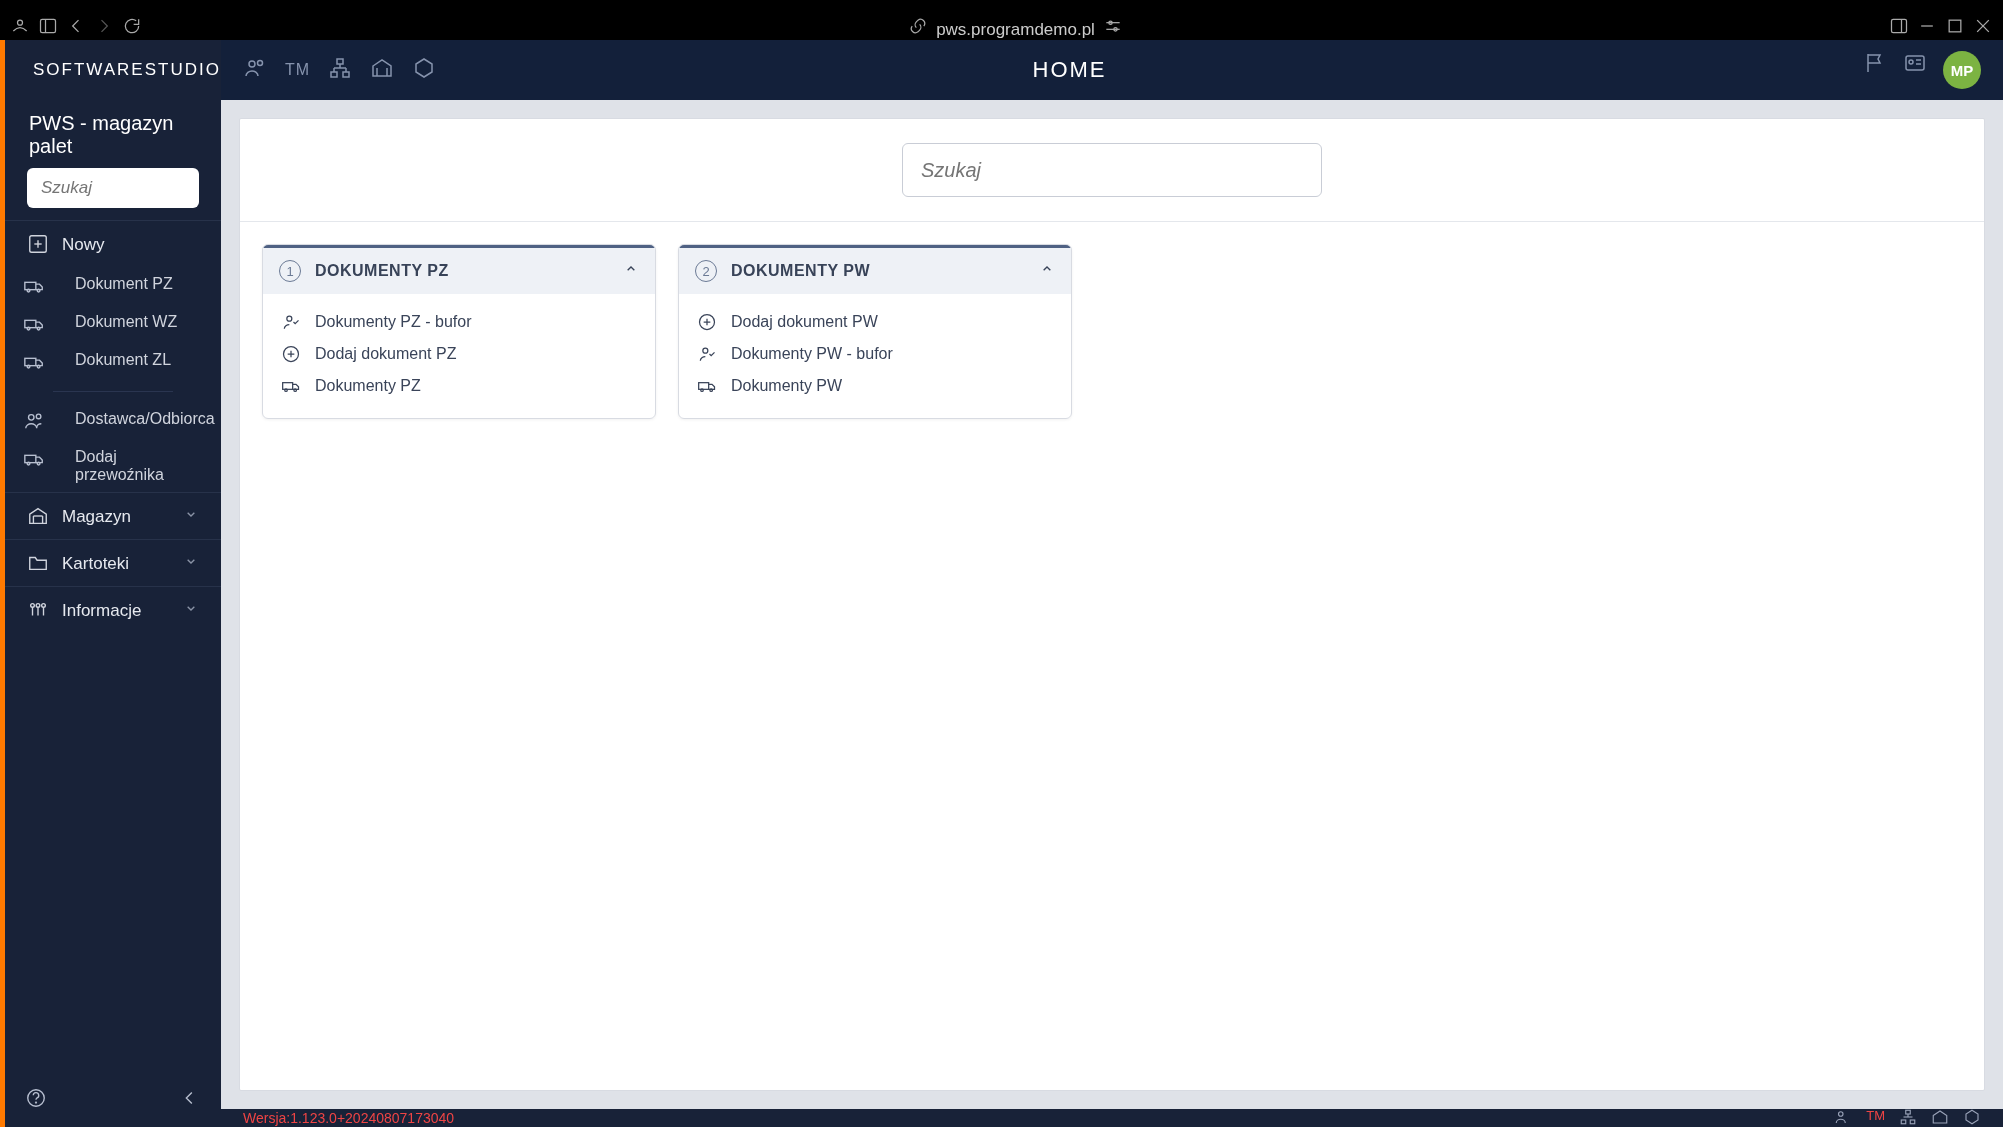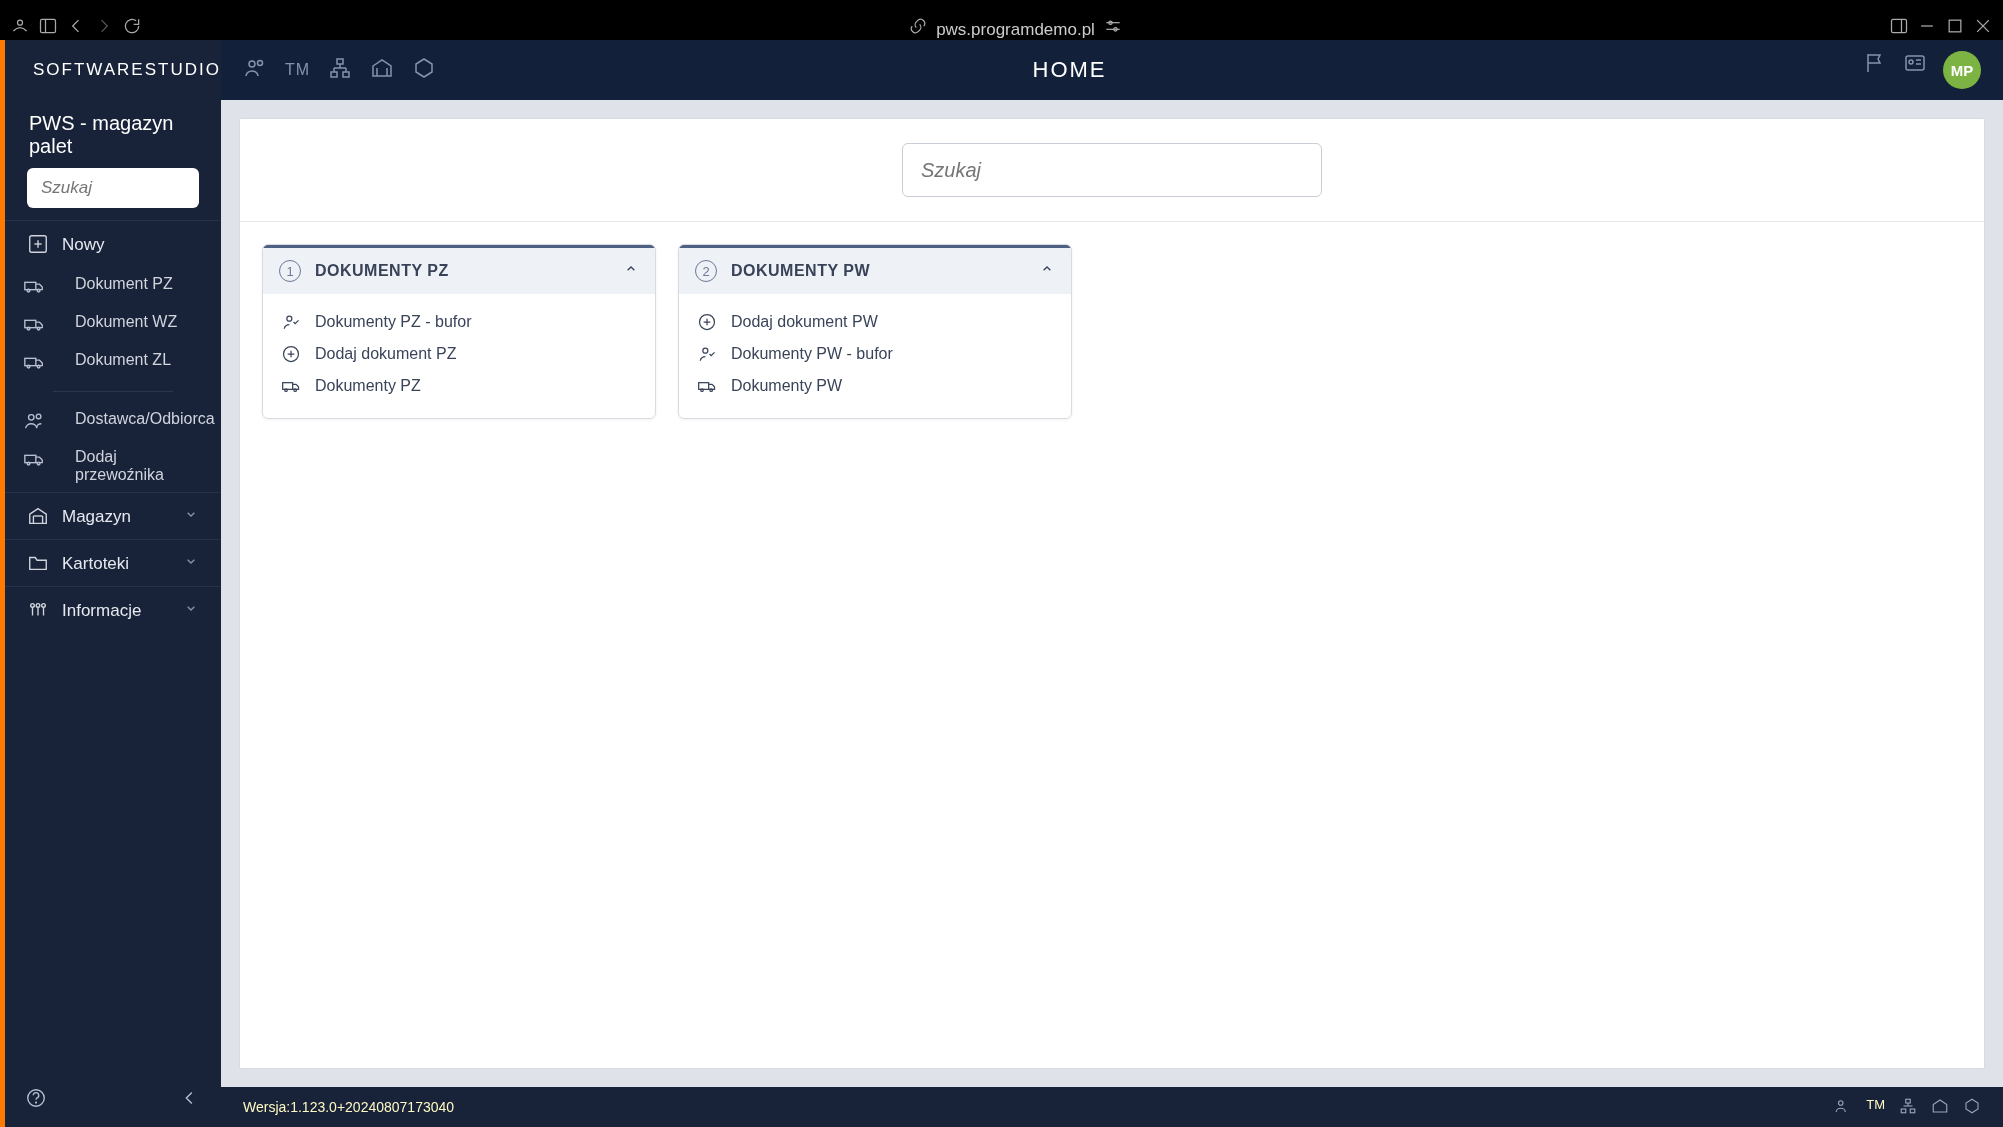--- a/index.html
+++ b/index.html
@@ -230,23 +230,23 @@
   gap: 14px;
   padding: 6px 0;
   color: #3a4459;
   font-size: 16px;
   cursor: pointer;
 }
 .panel-item svg { width: 20px; height: 20px; stroke: #3a4459; fill: none; stroke-width: 1.5; }
 
 
 .statusbar {
-  height: 40px;
+  height: 18px;
   background: #182238;
-  color: #fef9c3;
+  color: #ef4444;
   display: flex;
   align-items: center;
   padding: 0 22px;
   font-size: 14px;
 }
 .statusbar .right { margin-left: auto; display: flex; gap: 14px; }
 .statusbar svg { width: 18px; height: 18px; stroke: #9aa3b8; fill: none; stroke-width: 1.5; }
 
 
 .chev svg { width: 16px; height: 16px; stroke: currentColor; fill: none; stroke-width: 2; }

